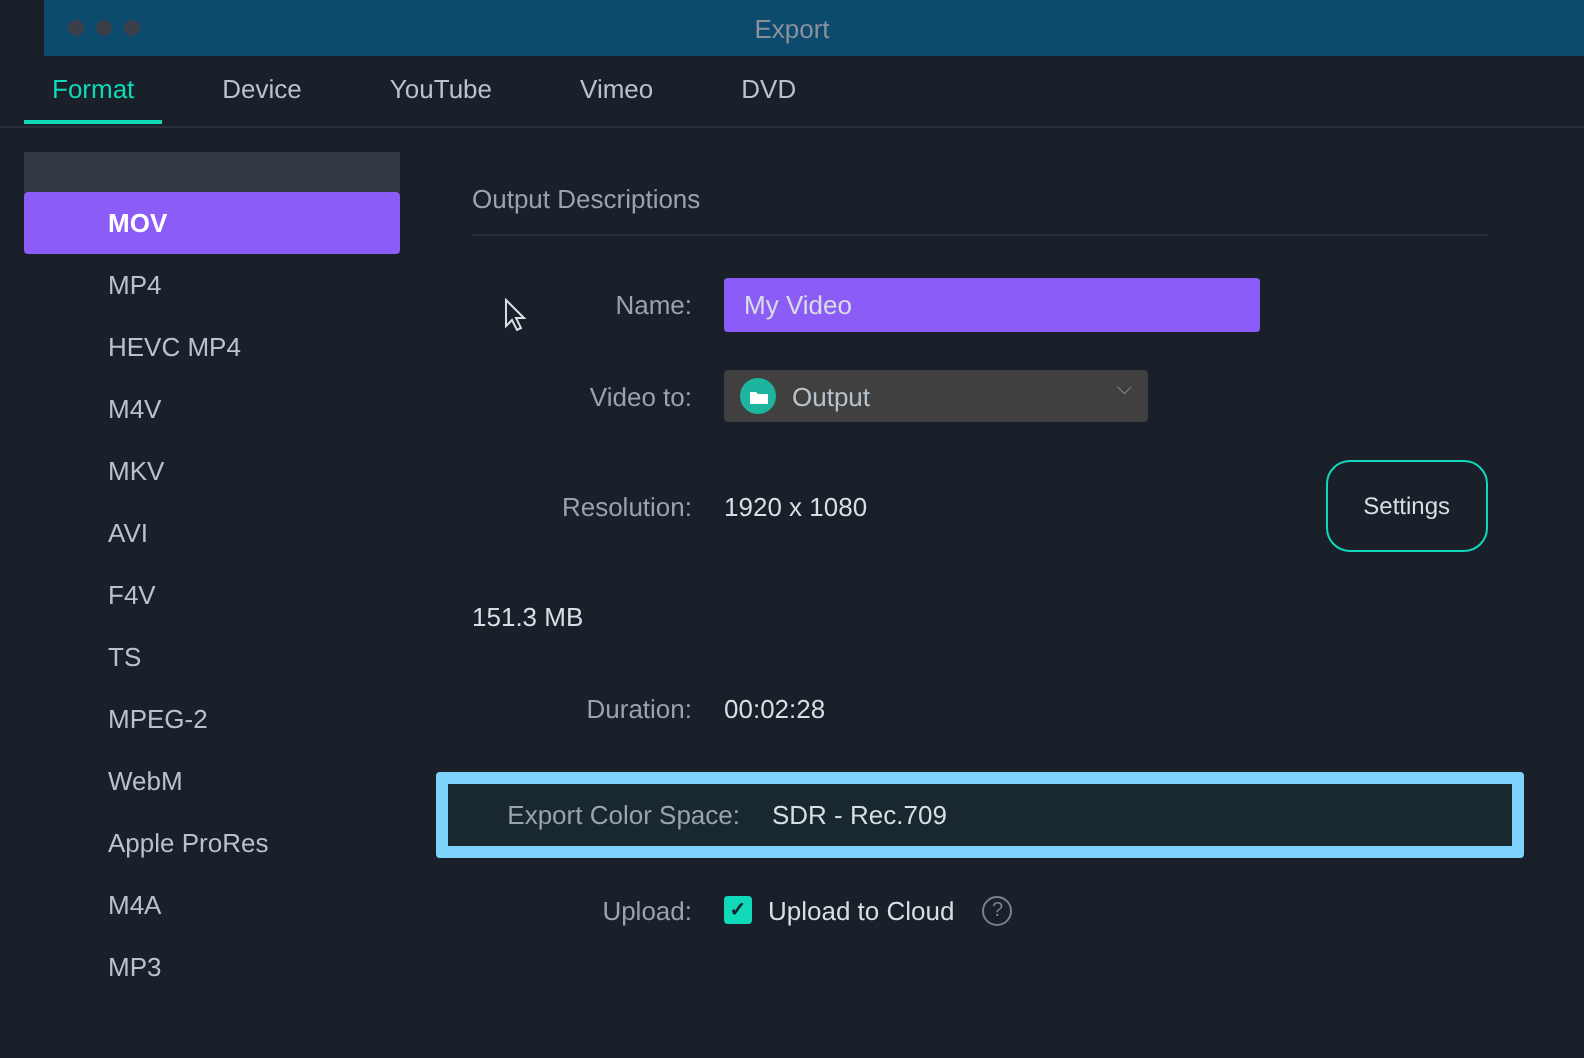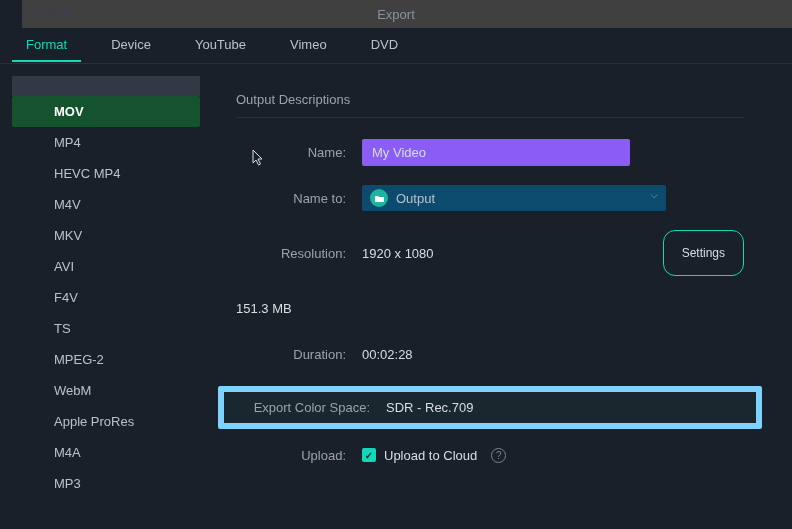--- a/index.html
+++ b/index.html
@@ -10,21 +10,21 @@
       width: 792px;
       height: 529px;
       overflow: hidden;
       font-size: 13px;
     }
     .titlebar {
       height: 28px;
       display: flex;
       align-items: center;
       padding: 0 12px;
-      background: #404040;
+      background: #0c4a6e;
       margin-left: 22px;
     }
     .traffic-lights {
       display: flex;
       gap: 6px;
     }
     .traffic-light {
       width: 8px;
       height: 8px;
       border-radius: 50%;
@@ -74,21 +74,21 @@
       margin: 0 12px 0 12px;
     }
     .format-item {
       padding: 8px 16px 8px 42px;
       cursor: pointer;
       color: #b8c2cc;
       font-size: 13px;
       margin: 0 12px;
     }
     .format-item.selected {
-      background: #14532d;
+      background: #8b5cf6;
       color: #ffffff;
       font-weight: 600;
       border-radius: 2px;
     }
     .main {
       flex: 1;
       padding: 28px 48px 0 24px;
       position: relative;
     }
     .section-title {
@@ -129,24 +129,24 @@
     .text-input {
       background: #8b5cf6;
       border: none;
       padding: 6px 10px;
       color: #d8dee4;
       font-size: 13px;
       width: 268px;
       border-radius: 2px;
     }
     .select-wrap {
-      background: #0c4a6e;
+      background: #404040;
       border-radius: 2px;
       padding: 4px 8px;
-      width: 304px;
+      width: 212px;
       display: flex;
       align-items: flex-start;
       justify-content: space-between;
       cursor: pointer;
     }
     .select-left {
       display: flex;
       align-items: center;
       gap: 8px;
     }
@@ -252,21 +252,21 @@
     </svg>
 
     <div class="section-title">Output Descriptions</div>
 
     <div class="field-row">
       <div class="field-label">Name:</div>
       <input class="text-input" value="My Video" style="">
     </div>
 
     <div class="field-row">
-      <div class="field-label">Name to:</div>
+      <div class="field-label">Video to:</div>
       <div class="select-wrap">
         <div class="select-left">
           <div class="folder-icon">
             <svg width="11" height="11" viewBox="0 0 11 11">
                 <path d="M1 3 L4 3 L5 4 L10 4 L10 9 L1 9 Z" fill="#fff"></path>
               </svg>
           </div>
           <span>Output</span>
         </div>
         <span class="chevron">⌵</span>

